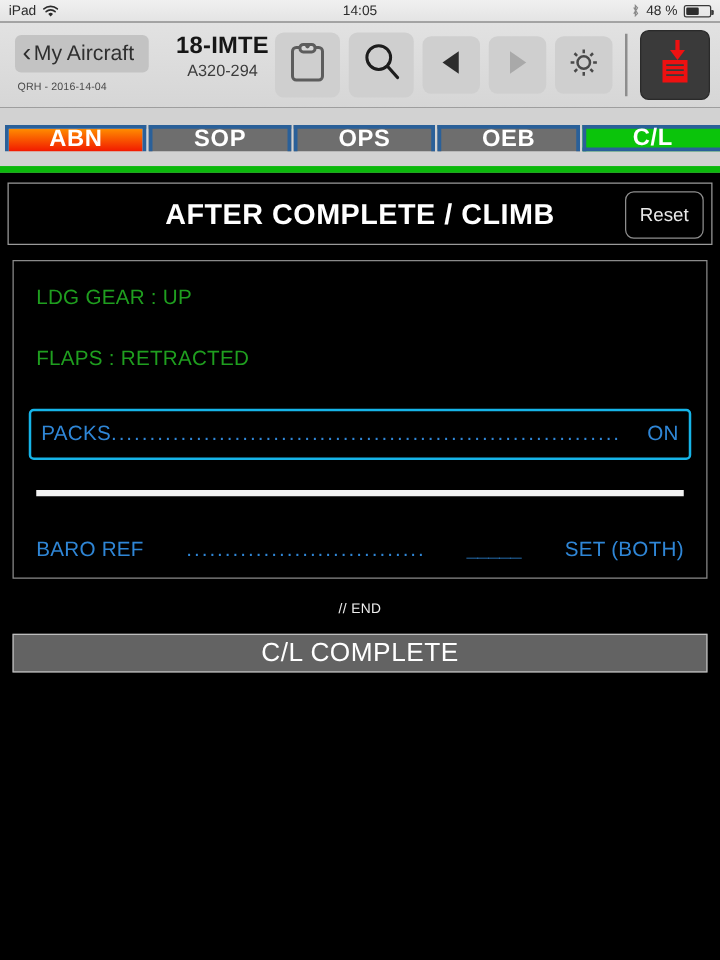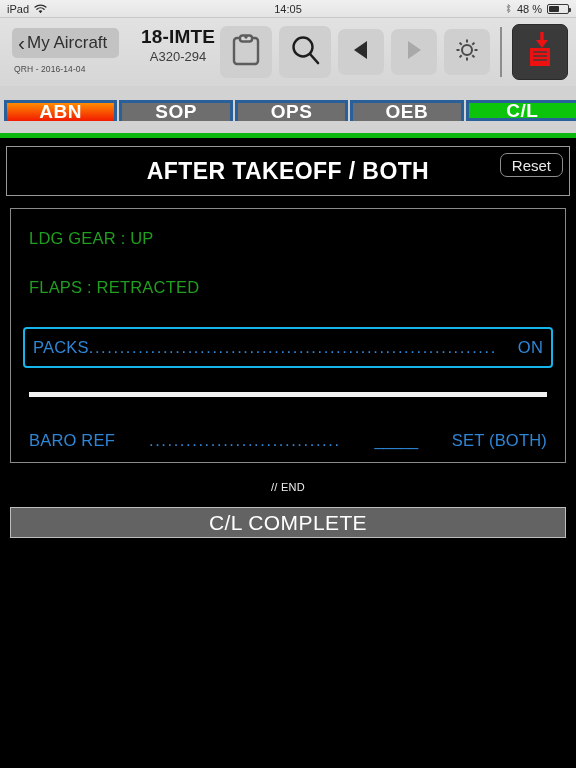--- a/index.html
+++ b/index.html
@@ -118,21 +118,21 @@
     margin:8px 6px 0 6px; height:50px;
     border:1px solid #9a9a9a; background:#000;
     display:flex; align-items:center; justify-content:center;
     position:relative;
   }
   .title-bar .t {
     font-size:23px; font-weight:bold; color:#fff; letter-spacing:.4px;
   }
   .reset-btn {
     position:absolute; right:6px; top:6px;
-    height:24px; padding:0 11px;
+    height:38px; padding:0 11px;
     border:1px solid #8e8e8e; border-radius:7px;
     background:#000; color:#e9e9e9; font-size:15px;
     display:flex; align-items:center;
   }
 
   .cl-box {
     margin:12px 10px 0 10px;
     border:1px solid #8a8a8a;
     background:#000;
     height:255px;
@@ -155,21 +155,21 @@
     display:flex; align-items:baseline;
     white-space:nowrap; overflow:hidden;
     margin-top:34px;
     gap:34px;
   }
   .lbl { flex:0 0 auto; }
   .dots {
     flex:1 1 auto; overflow:hidden;
     letter-spacing:1.6px; font-size:16.5px;
   }
-  .blank { flex:0 0 auto; letter-spacing:-.5px; }
+  .blank { flex:0 0 auto; letter-spacing:-.5px;font-style:italic; }
   .val { flex:0 0 auto; }
 
   .wbar {
     height:5px; background:#f2f2f2; margin:24px 0 0 0;
   }
 
   .end-txt {
     text-align:center; color:#ededed; font-size:11px;
     margin-top:18px; letter-spacing:.3px;
   }
@@ -305,21 +305,21 @@
     <span>OEB</span>
   </div>
   <div class="tab active">
     <span>C/L</span>
   </div>
 </div>
 
 <div id="content">
 
   <div class="title-bar">
-    <div class="t">AFTER TAKEOFF / BOTH</div>
+    <div class="t">AFTER COMPLETE / CLIMB</div>
     <div class="reset-btn">
       <span>Reset</span>
     </div>
   </div>
 
   <div class="cl-box">
 
     <div class="cl-row done">
       <span>LDG GEAR : UP</span>
     </div>

